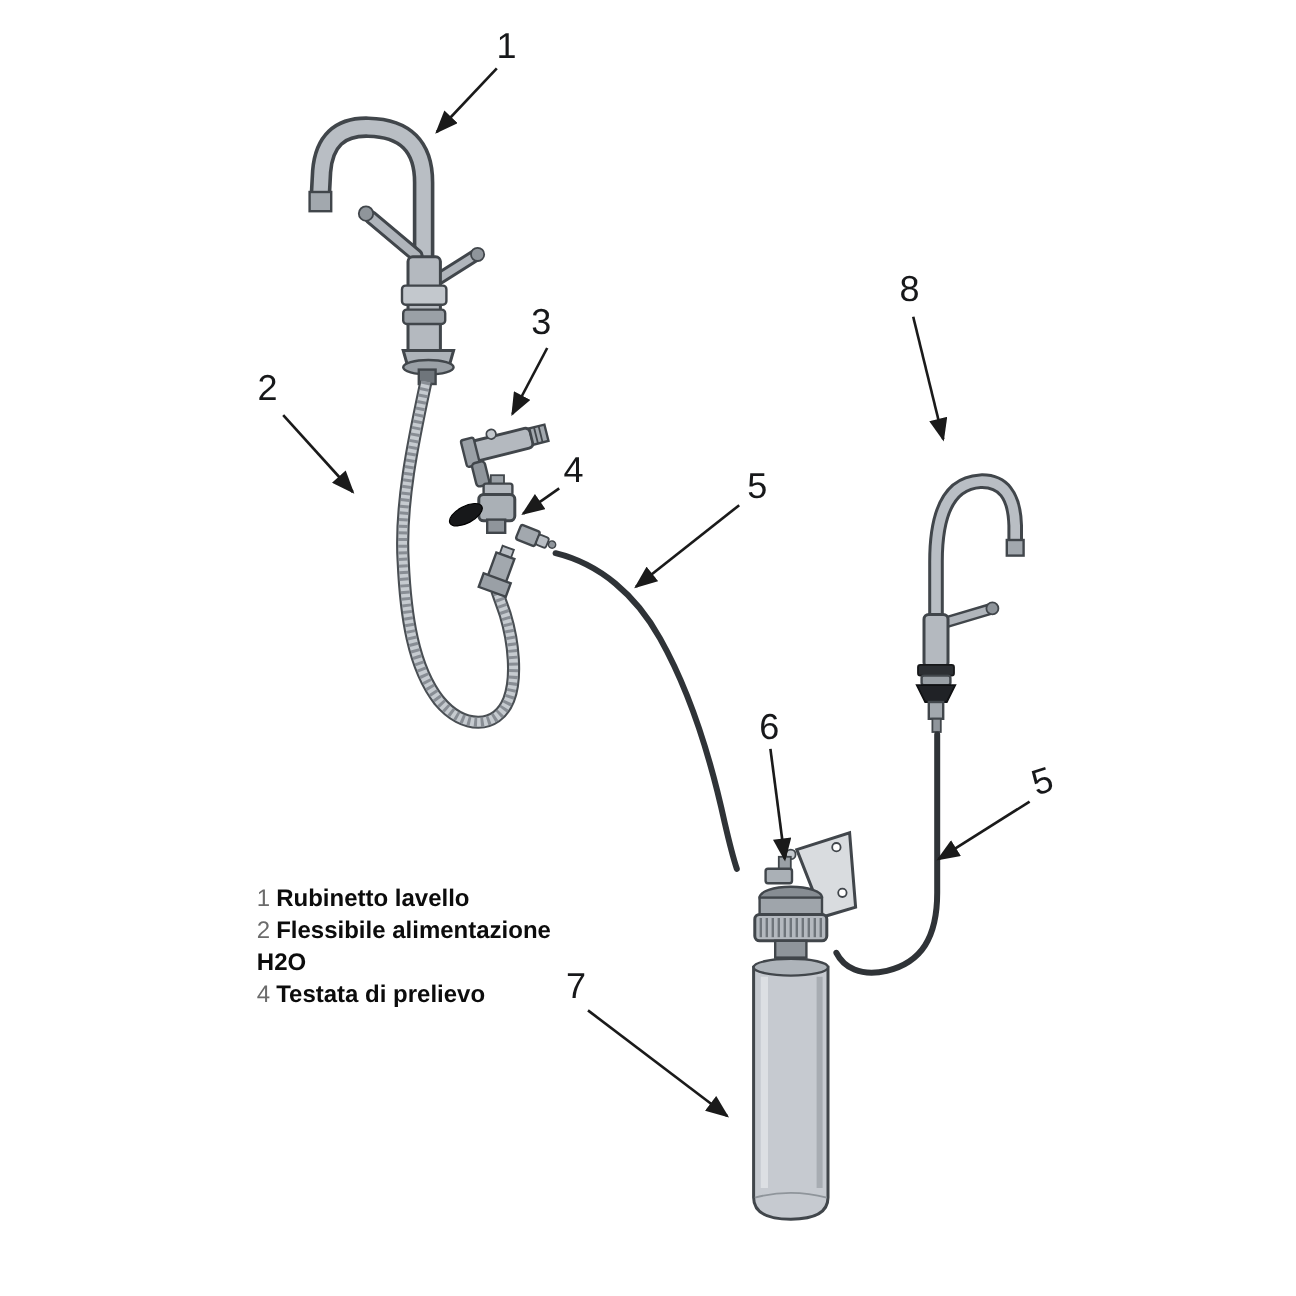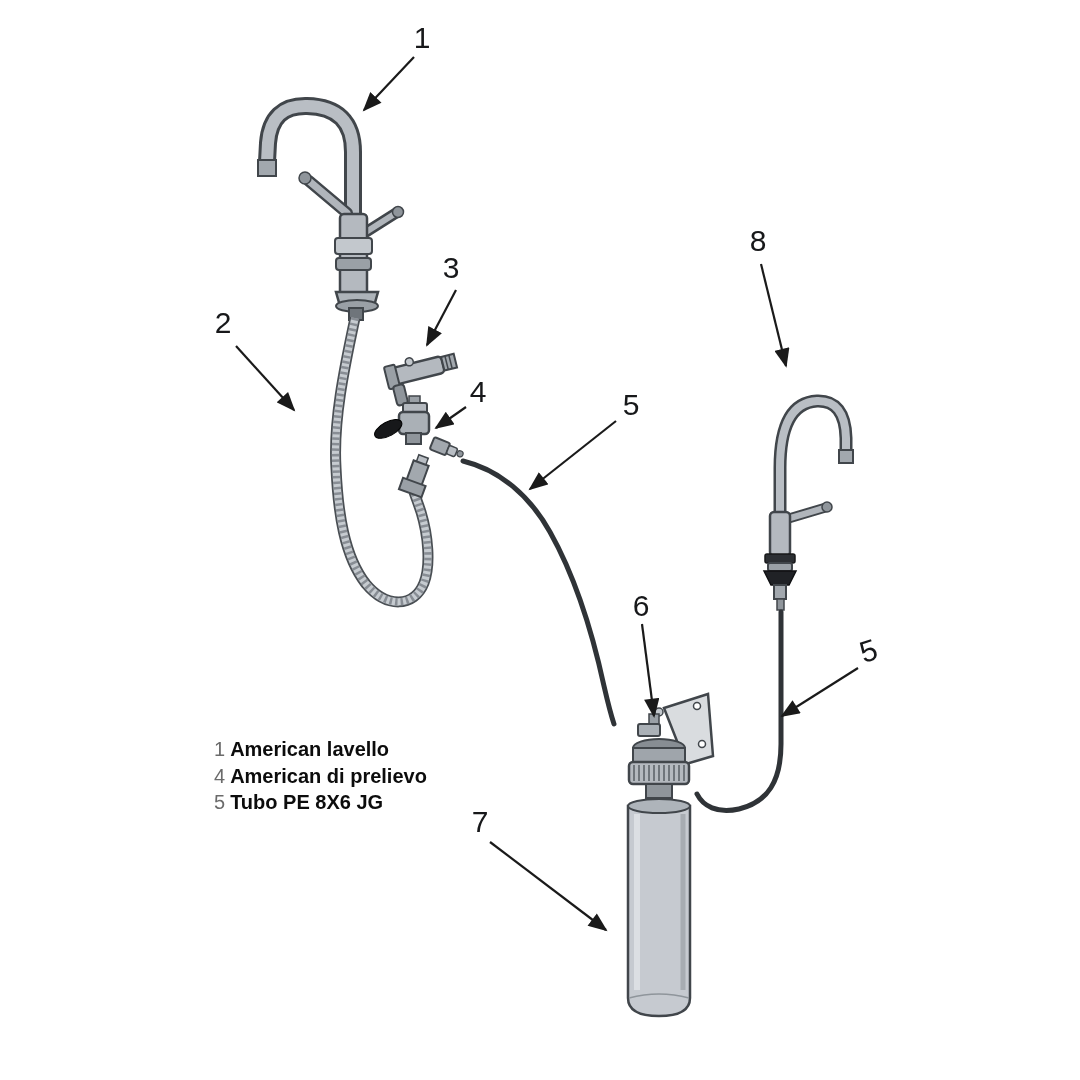--- a/index.html
+++ b/index.html
@@ -174,23 +174,23 @@
       <text class="callout-num" x="631" y="415">5</text>
       <text class="callout-num" x="641" y="616">6</text>
       <text class="callout-num" x="480" y="832">7</text>
       <text class="callout-num" x="758" y="251">8</text>
       <text class="callout-num" x="869" y="661" transform="rotate(-18 869 652)">5</text>
     </g>
   </svg>
 
   <div class="legend">
     <div class="legend-item">
-      <span class="legend-num">1</span><span class="legend-label">American lavello</span>
+      <span class="legend-num">1</span><span class="legend-label">Rubinetto lavello</span>
     </div>
     <div class="legend-item">
-      <span class="legend-num">4</span><span class="legend-label">American di prelievo</span>
+      <span class="legend-num">2</span><span class="legend-label">Flessibile alimentazione H2O</span>
     </div>
     <div class="legend-item">
-      <span class="legend-num">5</span><span class="legend-label">Tubo PE 8X6 JG</span>
+      <span class="legend-num">4</span><span class="legend-label">Testata di prelievo</span>
     </div>
   </div>
 
 </div>
 
 </body></html>

